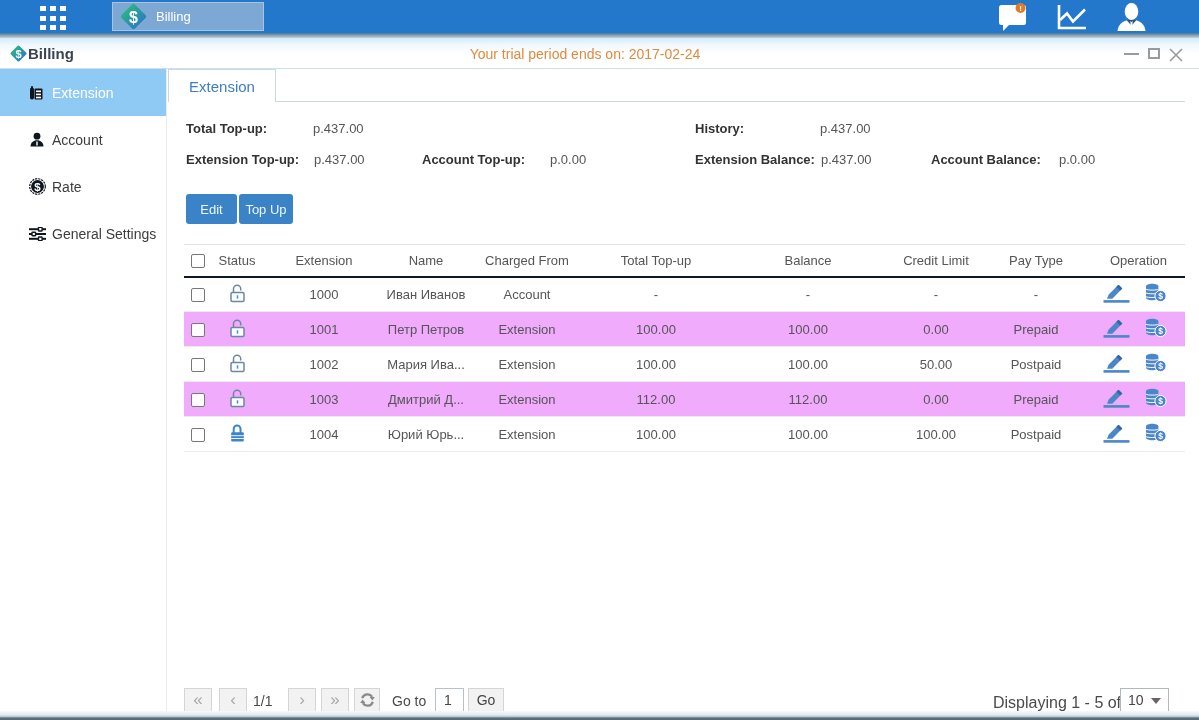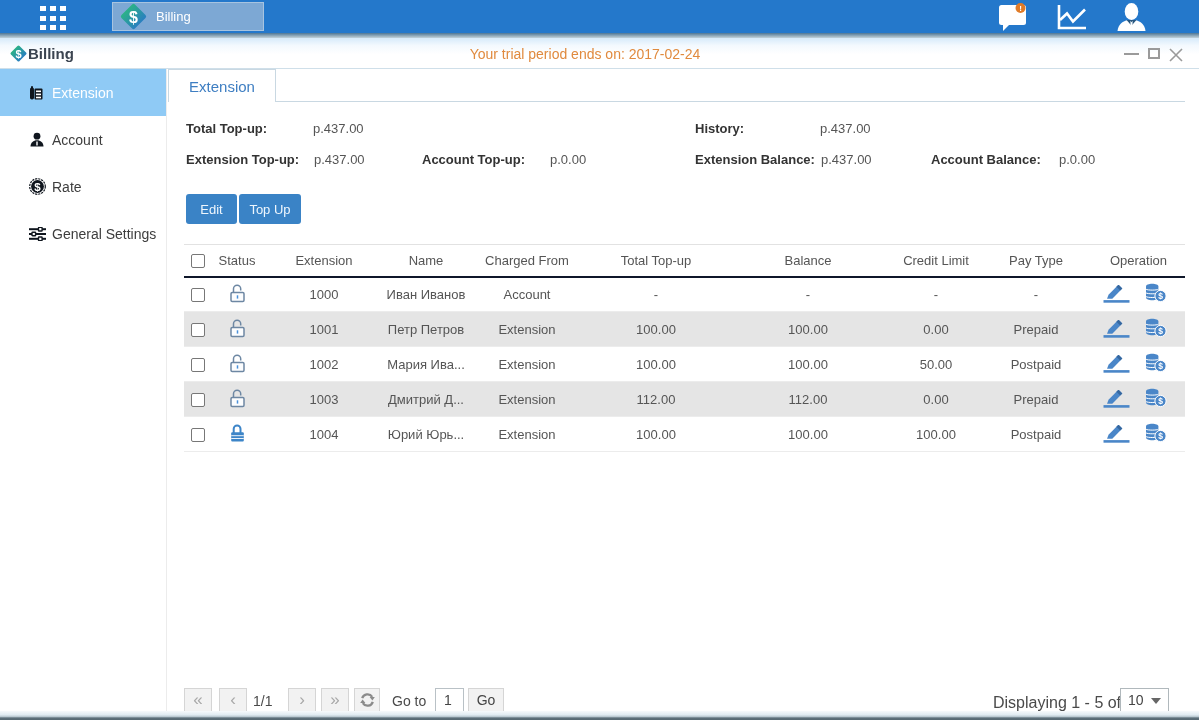--- a/index.html
+++ b/index.html
@@ -47,21 +47,21 @@
 .btn { position:absolute; top:194px; height:30px; background:#3a83c6; color:#eef6fd;
   font-size:13px; border-radius:3px; display:flex; align-items:center; justify-content:center; }
 
 
 table.grid { position:absolute; left:16px; top:175px; width:1001px; border-collapse:collapse;
   table-layout:fixed; font-size:13px; color:#555; }
 table.grid th { font-weight:normal; color:#555; height:32px; text-align:center;
   border-top:1px solid #e2e2e2; border-bottom:2px solid #0f172a; }
 table.grid td { height:35px; text-align:center; border-bottom:1px solid #ececec; }
 table.grid td:last-child { padding-right:8px; }
-table.grid tr.alt td { background:#e5e5e5; }
+table.grid tr.alt td { background:#f0abfc; }
 .cb { display:inline-block; width:14px; height:14px; border:1px solid #777;
   border-radius:2px; background:#fff; vertical-align:middle; }
 th.c1, td.c1 { text-align:left; }
 
 
 .pgbtn { position:absolute; top:688px; width:28px; height:24px; background:#f2f2f2;
   border:1px solid #d5d5d5; color:#a8a8a8; font-size:17px; display:flex; align-items:center;
   justify-content:center; }
 .ftxt { position:absolute; font-size:14px; color:#4a4a4a;text-align:center; }
 </style>
@@ -194,21 +194,21 @@
     <div class="stat-lbl" style="left:18px;top:83px">Extension Top-up:</div>
     <div class="stat-val" style="left:146px;top:83px">p.437.00</div>
     <div class="stat-lbl" style="left:254px;top:83px">Account Top-up:</div>
     <div class="stat-val" style="left:382px;top:83px">p.0.00</div>
     <div class="stat-lbl" style="left:527px;top:83px">Extension Balance:</div>
     <div class="stat-val" style="left:653px;top:83px">p.437.00</div>
     <div class="stat-lbl" style="left:763px;top:83px">Account Balance:</div>
     <div class="stat-val" style="left:891px;top:83px">p.0.00</div>
 
     <div class="btn" style="left:18px;top:125px;width:51px">Edit</div>
-    <div class="btn" style="left:71px;top:125px;width:62px">Top Up</div>
+    <div class="btn" style="left:71px;top:125px;width:54px">Top Up</div>
 
     <table class="grid">
       <colgroup>
         <col style="width:28px">
           <col style="width:50px">
           <col style="width:124px">
         <col style="width:80px">
           <col style="width:122px">
           <col style="width:136px">
         <col style="width:168px">

